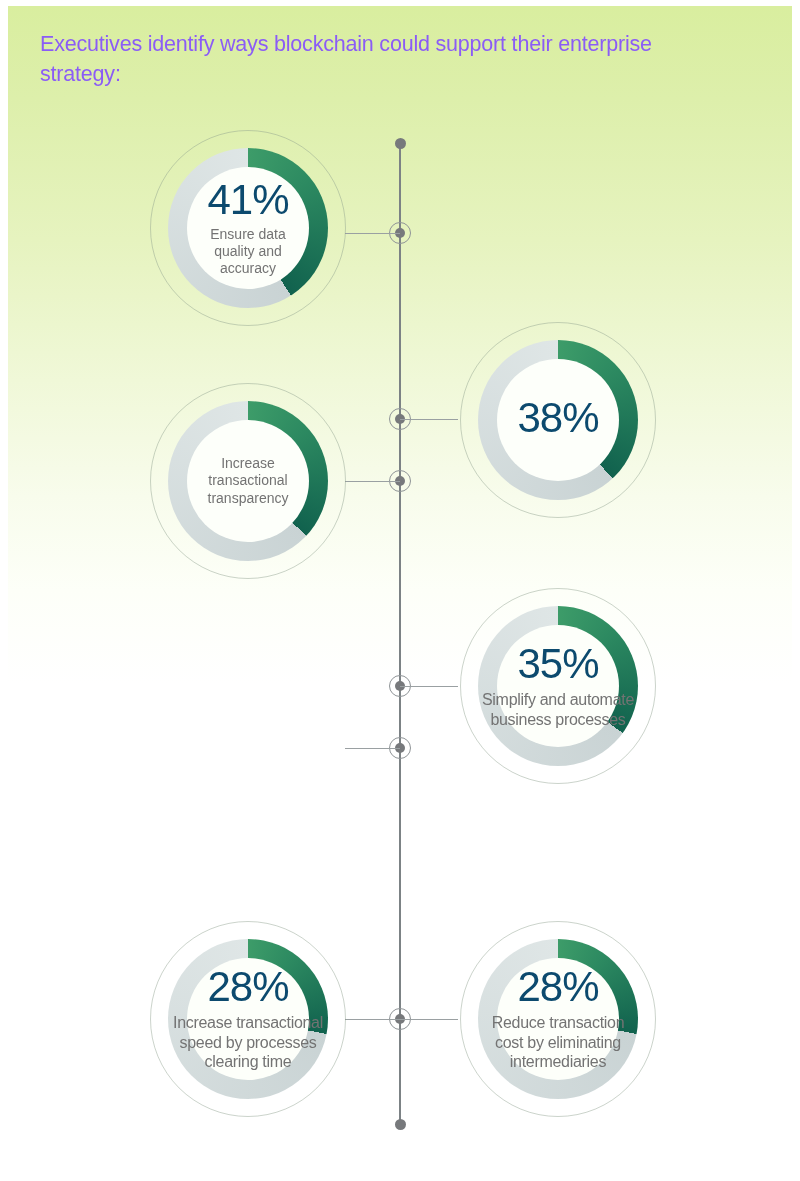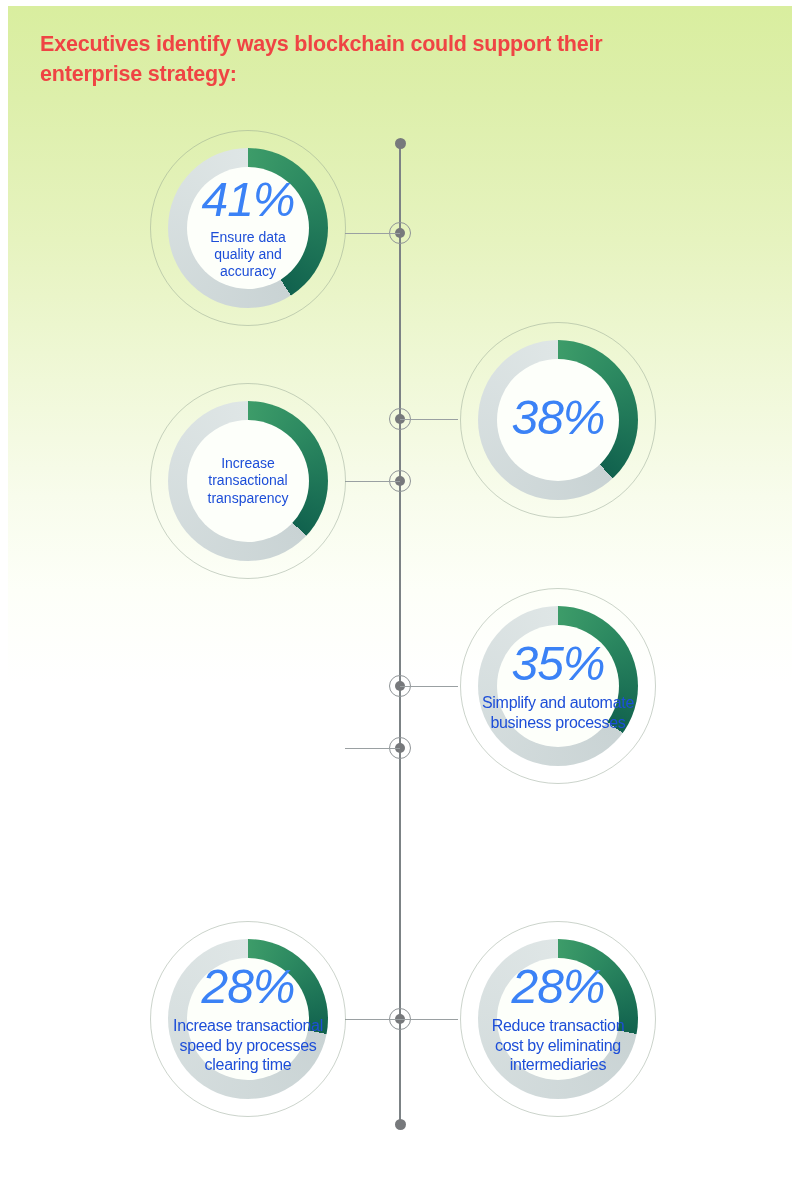--- a/index.html
+++ b/index.html
@@ -39,23 +39,23 @@
   }
 
   
   #headline {
     position: absolute;
     left: 40px;
     top: 30px;
     width: 640px;
     font-size: 21.5px;
     line-height: 1.38;
-    color: #ef4444;
+    color: #8b5cf6;
     letter-spacing: -0.2px;
-    font-weight: 700;
+    font-weight: 400;
   }
 
   
   #timeline-axis {
     position: absolute;
     left: 399px;
     top: 143px;
     width: 2px;
     height: 982px;
     background: #7c8285;
@@ -143,33 +143,32 @@
     inset: 0;
     border-radius: 50%;
     display: flex;
     flex-direction: column;
     align-items: center;
     justify-content: center;
     padding: 0 16px;
   }
 
   .donut-pct {
-    font-size: 48px;
+    font-size: 42px;
     line-height: 1;
     font-weight: 300;
-    color: #3b82f6;
+    color: #0c4a6e;
     letter-spacing: -1px;
     margin-bottom: 5px;
-    font-style: italic;
   }
 
   .donut-label {
     font-size: 14.5px;
     line-height: 1.22;
-    color: #1d4ed8;
+    color: #737373;
     text-align: center;
     font-weight: 400;
     white-space: pre-line;
   }
   .donut-label.narrow { font-size: 14px; }
   .donut-label.wide   { font-size: 16px; letter-spacing: -0.3px; }
 </style>
 </head>
 <body>
 

